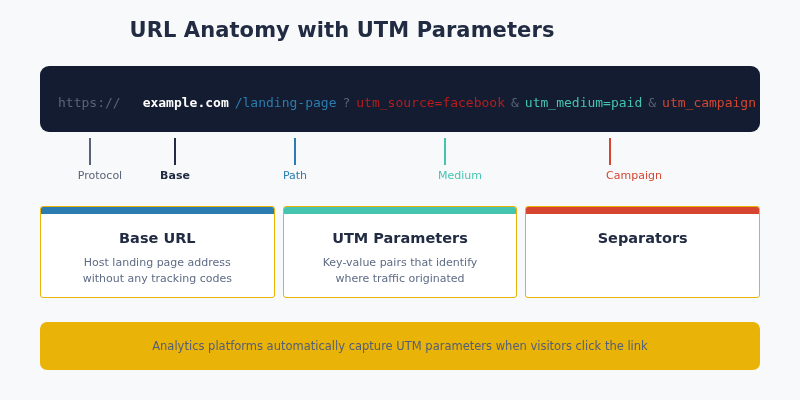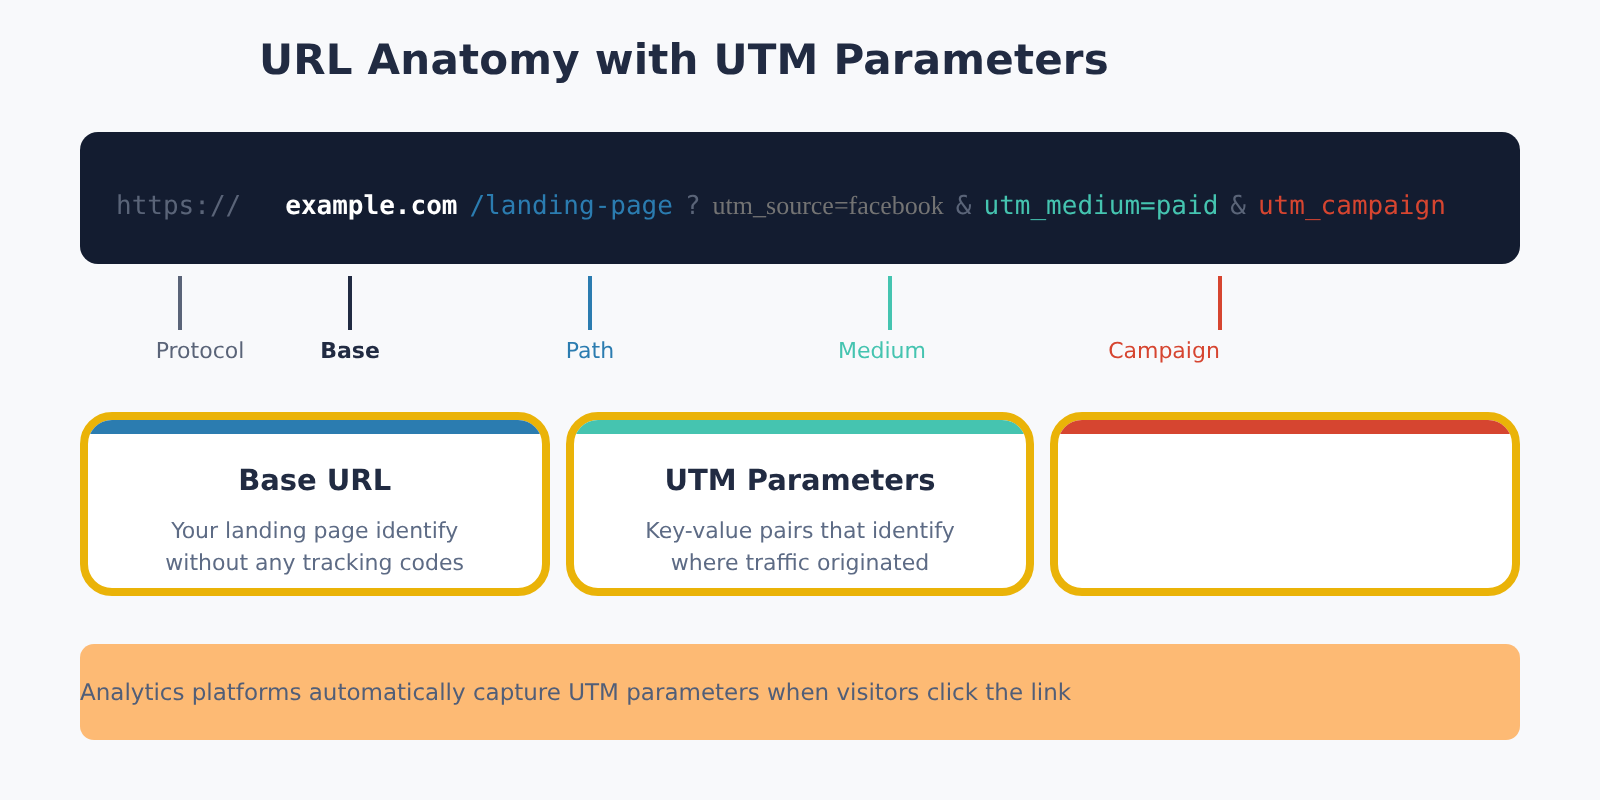--- a/index.html
+++ b/index.html
@@ -51,21 +51,21 @@
     font-size: 13px;
     line-height: 22px;
     overflow: hidden;
   }
 
   .url-line .seg { display: inline; }
   .seg-protocol  { color: #5a6478; }
   .seg-host      { color: #ffffff; font-weight: bold; margin-left: 16px; }
   .seg-path      { color: #2b7cb0; }
   .seg-sep       { color: #5a6478; }
-  .seg-source    { color: #737373; font-family: Liberation Serif, serif; }
+  .seg-source    { color: #b91c1c; }
   .seg-medium    { color: #45c4b0; }
   .seg-campaign  { color: #d64530; }
   .sp { display: inline-block; width: 6px; }
 
   
   .connector {
     position: absolute;
     width: 2px;
     height: 27px;
   }
@@ -94,22 +94,22 @@
     left: 40px;
     top: 206px;
     width: 720px;
     display: flex;
     gap: 8px;
   }
 
   .card {
     flex: 1 1 0;
     background: #ffffff;
-    border: 4px solid #eab308;
-    border-radius: 16px;
+    border: 1px solid #eab308;
+    border-radius: 3px;
     overflow: hidden;
     height: 92px;
     display: flex;
     flex-direction: column;
     align-items: center;
   }
 
   .card-bar {
     width: 100%;
     height: 7px;
@@ -133,24 +133,25 @@
     padding: 0 10px;
   }
 
   
   .footer-note {
     position: absolute;
     left: 40px;
     top: 322px;
     width: 720px;
     height: 48px;
-    background: #fdba74;
+    background: #eab308;
     border-radius: 7px;
     display: flex;
     align-items: center;
+    justify-content: center;
     font-size: 11.5px;
     color: #515e78;
   }
 </style>
 </head>
 <body>
 
 <div class="page-title">URL Anatomy with UTM Parameters</div>
 
 <div class="url-panel"></div>
@@ -161,45 +162,46 @@
 
 <div class="connector c-protocol" style="left:89px; top:138px;"></div>
 <div class="connector c-host" style="left:174px; top:138px;"></div>
 <div class="connector c-path" style="left:294px; top:138px;"></div>
 <div class="connector c-medium" style="left:444px; top:138px;"></div>
 <div class="connector c-campaign" style="left:609px; top:138px;"></div>
 
 <div class="conn-label l-protocol" style="left:90px;padding-left:20px;">Protocol</div>
 <div class="conn-label l-host" style="left:175px;">Base</div>
 <div class="conn-label l-path" style="left:295px;">Path</div>
-<div class="conn-label l-medium" style="left:441px;">Medium</div>
-<div class="conn-label l-campaign" style="left:582px;">Campaign</div>
+<div class="conn-label l-medium" style="left:460px;">Medium</div>
+<div class="conn-label l-campaign" style="left:634px;">Campaign</div>
 
 <div class="cards">
 
   <div class="card">
     <div class="card-bar" style="background:#2b7cb0;"></div>
     <div class="card-title">Base URL</div>
     <div class="card-desc">
-      <span>Your landing page identify</span><br>
+      <span>Host landing page address</span><br>
       <span>without any tracking codes</span>
     </div>
   </div>
 
   <div class="card">
     <div class="card-bar" style="background:#45c4b0;"></div>
     <div class="card-title">UTM Parameters</div>
     <div class="card-desc">
       <span>Key-value pairs that identify</span><br>
       <span>where traffic originated</span>
     </div>
   </div>
 
   <div class="card">
     <div class="card-bar" style="background:#d64530;"></div>
+    <div class="card-title">Separators</div>
     <div class="card-desc">
       <br>
     </div>
   </div>
 
 </div>
 
 <div class="footer-note">
   <span>Analytics platforms automatically capture UTM parameters when visitors click the link</span>
 </div>

